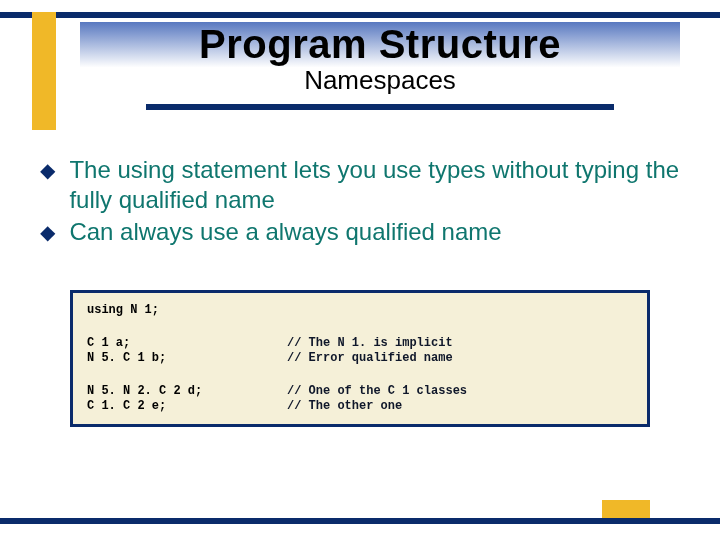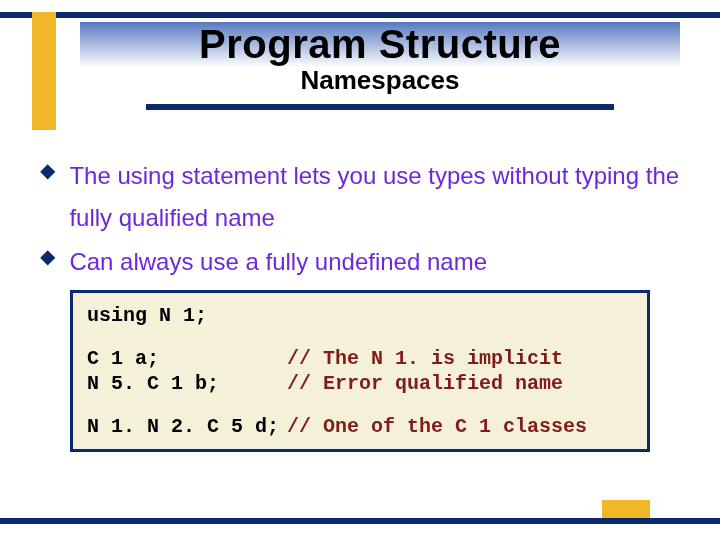--- a/index.html
+++ b/index.html
@@ -39,21 +39,21 @@
     padding: 0 10px 2px 10px;
   }
   .title {
     font-size: 40px;
     font-weight: bold;
     color: #000;
     letter-spacing: 0.5px;
   }
   .subtitle {
     font-size: 26px;
-    font-weight: bold;
+    font-weight: normal;
     color: #000;
     margin-top: -2px;
   }
   .title-underline {
     height: 6px;
     background: #0a2b6b;
     margin: 6px auto 0 auto;
     width: 78%;
   }
   .bullets {
@@ -69,46 +69,46 @@
   }
   .bullet-icon {
     color: #0a2b6b;
     font-size: 20px;
     line-height: 30px;
     margin-right: 14px;
     flex-shrink: 0;
   }
   .bullet-text {
     font-size: 24px;
-    line-height: 42px;
-    color: #6d28d9;
+    line-height: 30px;
+    color: #0f766e;
   }
   .code-box {
     position: absolute;
     top: 290px;
     left: 70px;
     right: 70px;
     border: 3px solid #0a2b6b;
     background: #f5f0d8;
     padding: 10px 14px;
     font-family: "Courier New", Courier, monospace;
-    font-size: 20px;
+    font-size: 12px;
     font-weight: bold;
     color: #000;
     line-height: 1.25;
   }
   .code-row {
     display: flex;
     white-space: pre;
   }
   .code-left {
     flex: 0 0 200px;
   }
   .code-comment {
-    color: #7f1d1d;
+    color: #0f172a;
   }
   .code-block-gap {
     height: 18px;
   }
   .bottom-bar {
     position: absolute;
     bottom: 16px;
     left: 0;
     right: 0;
     height: 6px;
@@ -137,40 +137,44 @@
   <div class="title-underline"></div>
 </div>
 
 <div class="bullets">
   <div class="bullet-row">
     <span class="bullet-icon">◆</span>
     <span class="bullet-text">The using statement lets you use types without typing the fully qualified name</span>
   </div>
   <div class="bullet-row">
     <span class="bullet-icon">◆</span>
-    <span class="bullet-text">Can always use a fully undefined name</span>
+    <span class="bullet-text">Can always use a always qualified name</span>
   </div>
 </div>
 
 <div class="code-box">
   <div class="code-row">
     <span>using N 1;</span>
   </div>
   <div class="code-block-gap"></div>
 
   <div class="code-row">
     <span class="code-left">C 1 a;</span>
     <span class="code-comment">// The N 1. is implicit</span>
   </div>
   <div class="code-row">
     <span class="code-left">N 5. C 1 b;</span>
     <span class="code-comment">// Error qualified name</span>
   </div>
   <div class="code-block-gap"></div>
 
   <div class="code-row">
-    <span class="code-left">N 1. N 2. C 5 d;</span>
+    <span class="code-left">N 5. N 2. C 2 d;</span>
     <span class="code-comment">// One of the C 1 classes</span>
+  </div>
+  <div class="code-row">
+    <span class="code-left">C 1. C 2 e;</span>
+    <span class="code-comment">// The other one</span>
   </div>
 </div>
 
 <div class="bottom-accent"></div>
 <div class="bottom-bar"></div>
 
 </body></html>

